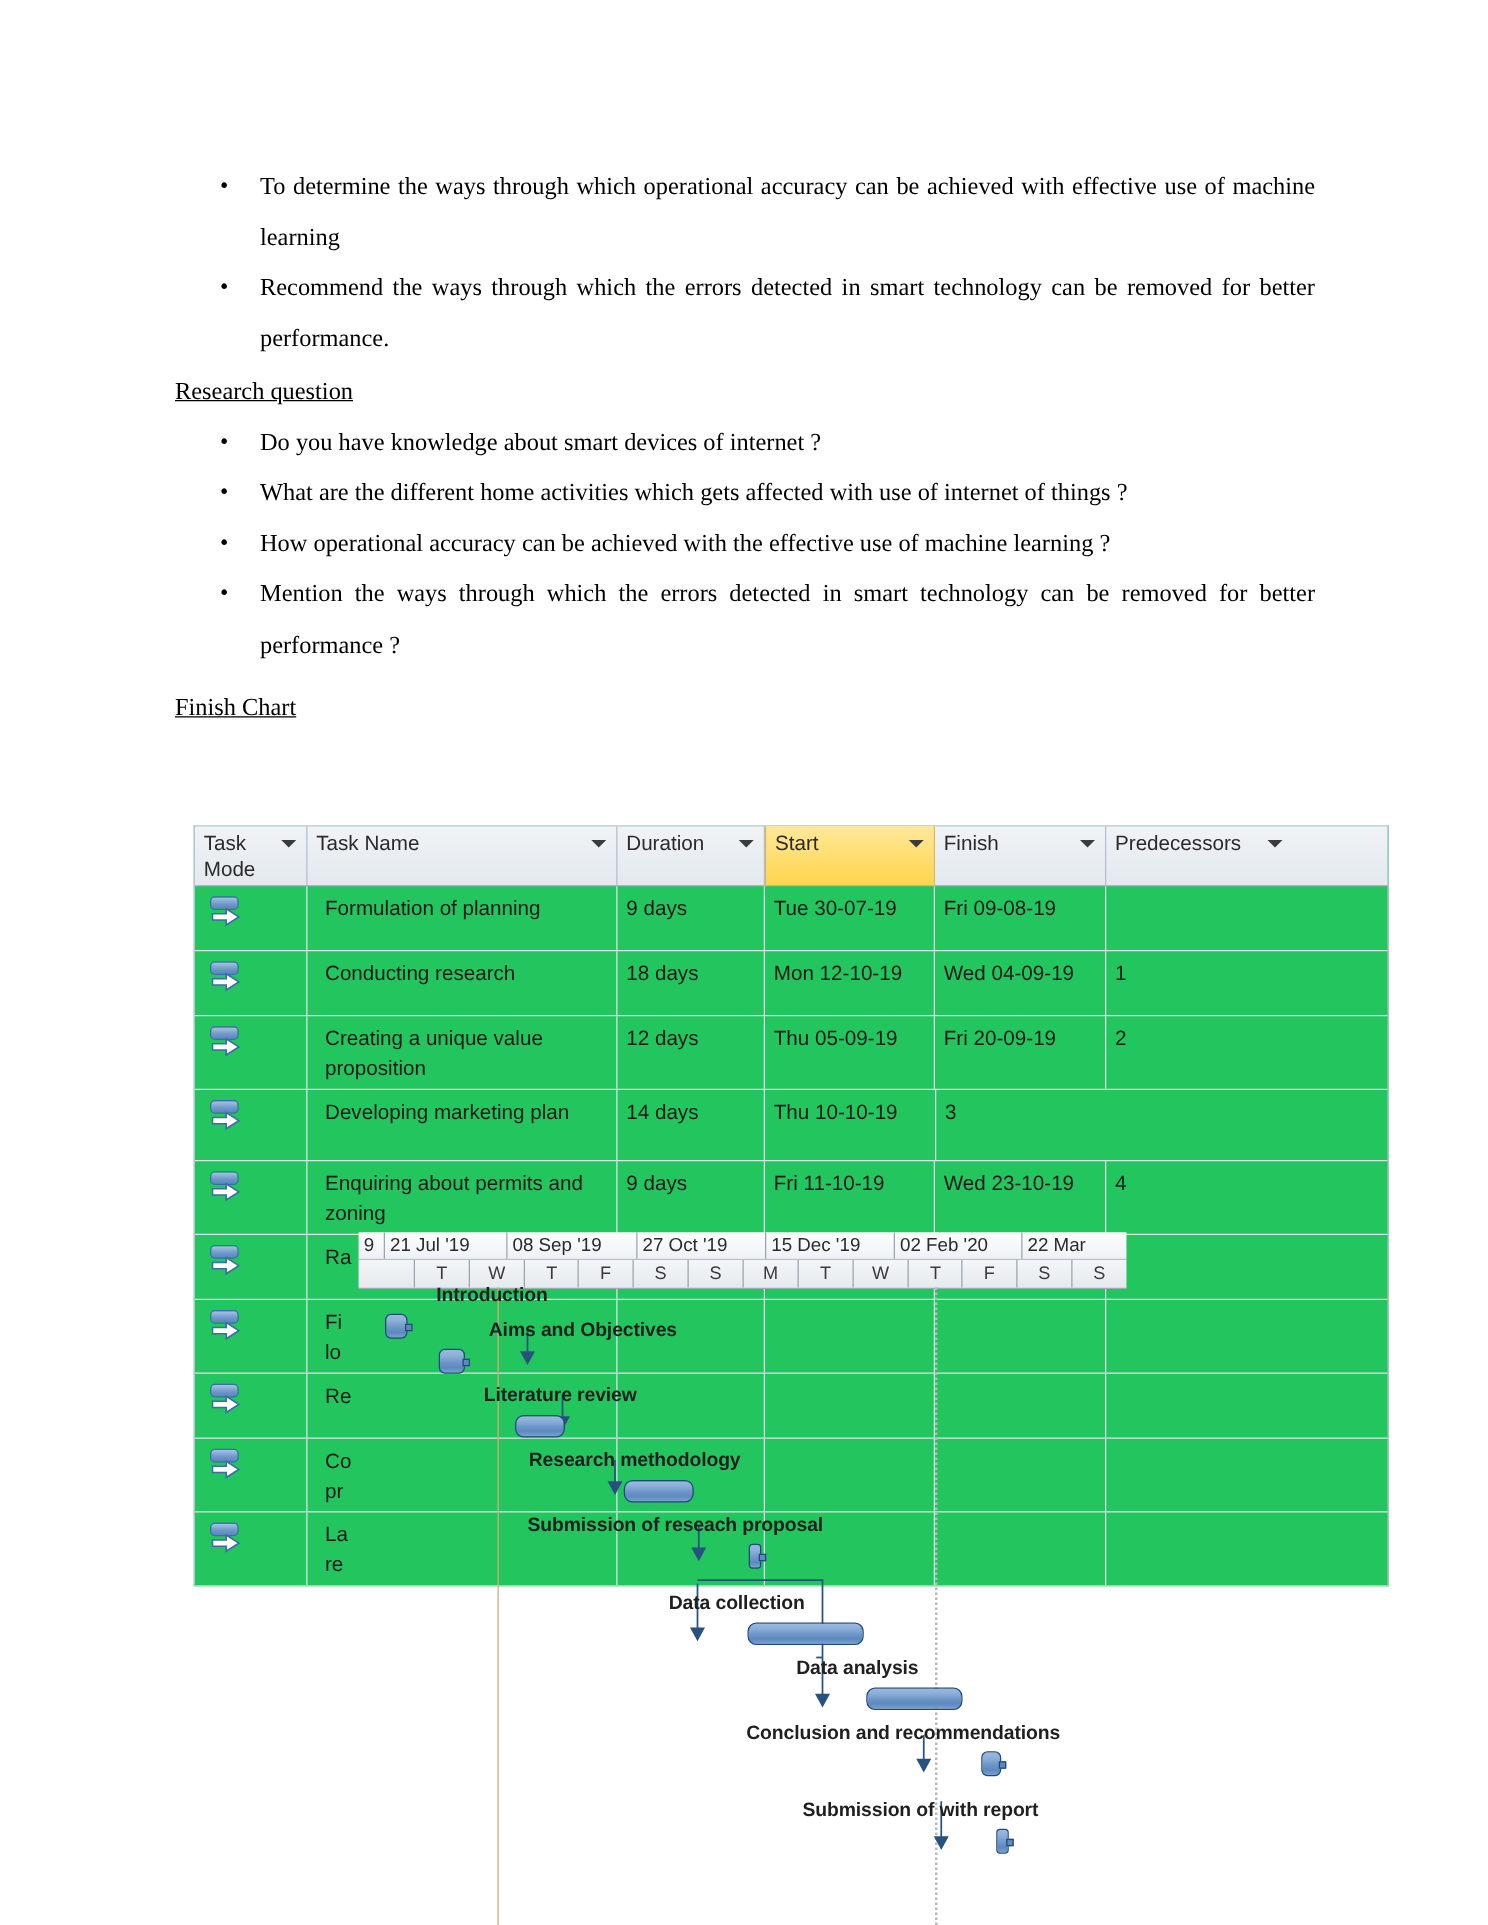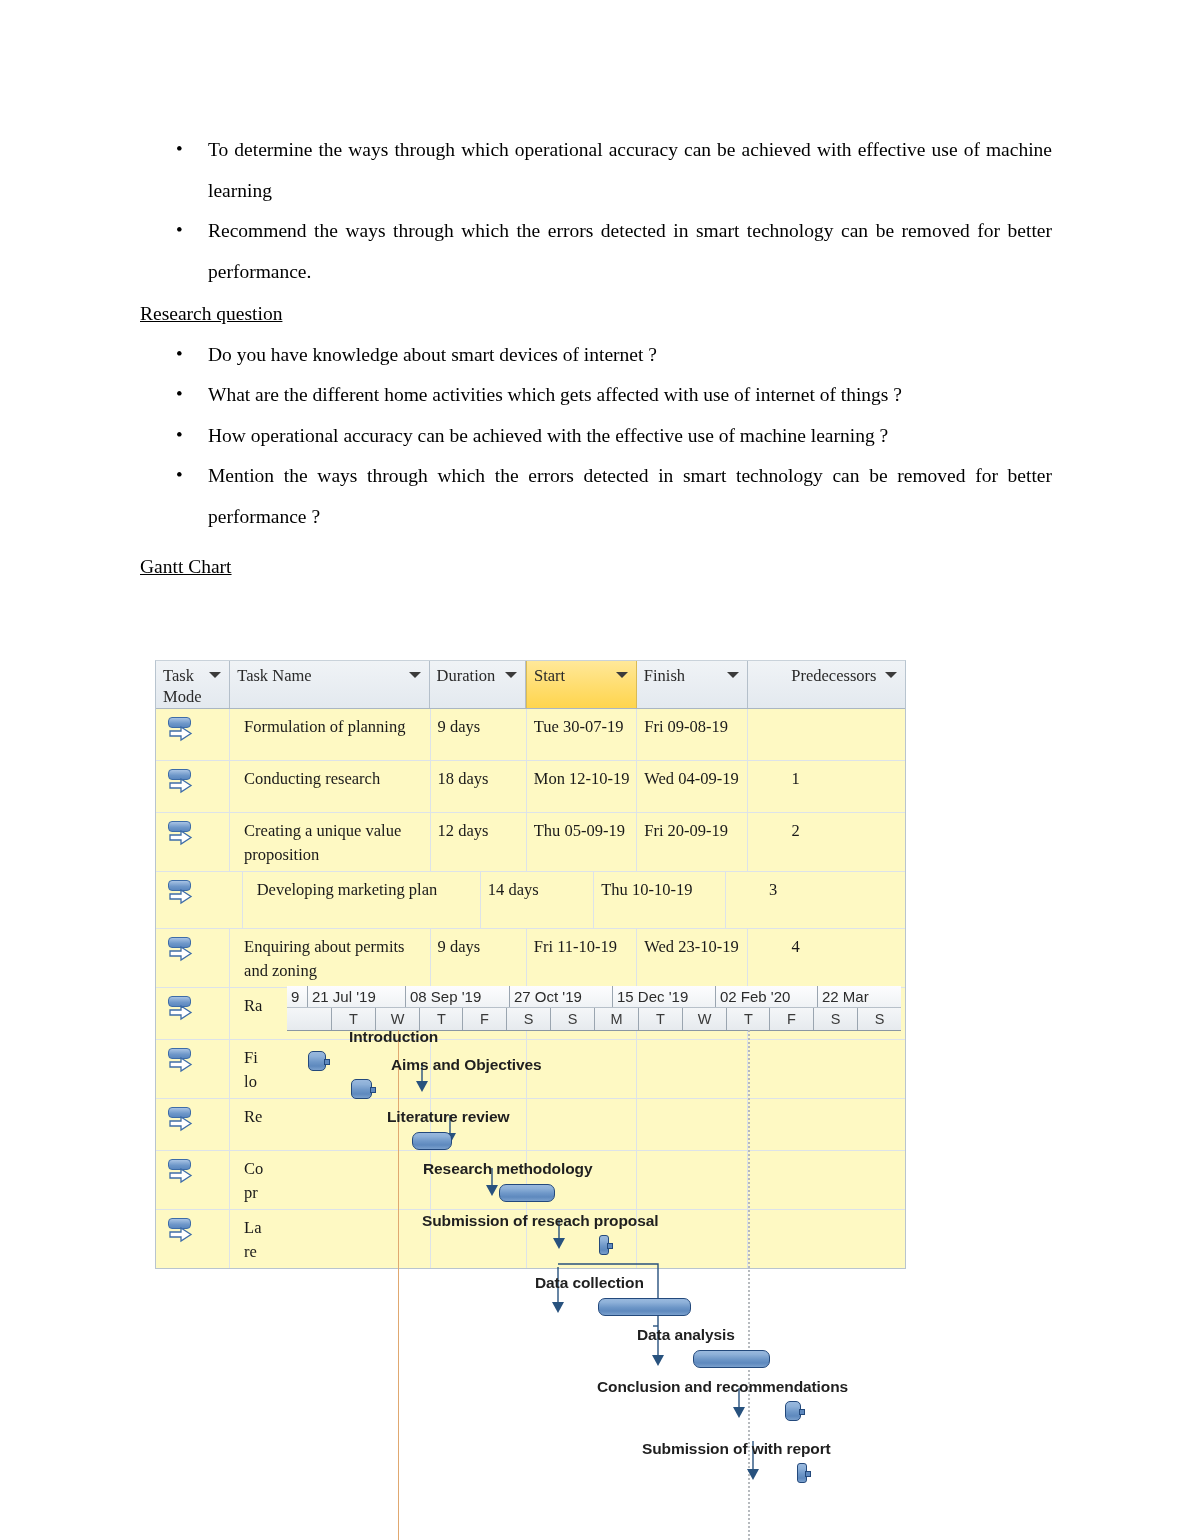--- a/index.html
+++ b/index.html
@@ -61,25 +61,25 @@
     display: block;
   }
   .heading-wrap { margin-top: 2px; }
   .heading-wrap2 { margin-top: 10px; }
 
   
   .project-table {
     position: absolute;
     left: 155px;
     top: 660px;
-    width: 751px;
+    width: 956px;
     border: 1px solid #b8c4cf;
     border-top: 1px solid #c9d2da;
-    background: #fef9c3;
-    font-family: Liberation Serif, serif;
+    background: #22c55e;
+    font-family: Liberation Sans, sans-serif;
     box-sizing: border-box;
   }
   .pt-row {
     display: flex;
     border-bottom: 1px solid #dde3e9;
     box-sizing: border-box;
   }
   .pt-row:last-child { border-bottom: none; }
 
   .pt-head {
@@ -109,21 +109,21 @@
     border-right: 1px solid #d9bb55;
     border-left: 1px solid #d9bb55;
   }
   .pt-cell:last-child { border-right: none; }
 
   .c-mode  { width: 90px; }
   .c-name  { width: 248px; }
   .c-dur   { width: 118px; }
   .c-start { width: 136px; }
   .c-finish{ width: 137px; }
-  .c-pred  { width: 149px; margin-left: 36px; }
+  .c-pred  { width: 149px; }
 
   .filter-arrow {
     position: absolute;
     right: 8px;
     top: 11px;
     width: 0; height: 0;
     border-left: 6px solid transparent;
     border-right: 6px solid transparent;
     border-top: 6px solid #3b3b3b;
   }
@@ -289,21 +289,21 @@
   </div>
 
   <ul class="bullets">
     <li>Do you have knowledge about smart devices of internet ?</li>
     <li>What are the different home activities which gets affected with use of internet of things ?</li>
     <li>How operational accuracy can be achieved with the effective use of machine learning ?</li>
     <li>Mention the ways through which the errors detected in smart technology can be removed for better performance ?</li>
   </ul>
 
   <div class="heading-wrap2">
-    <span class="section-heading">Gantt Chart </span>
+    <span class="section-heading">Finish Chart </span>
   </div>
 </div>
 
 <div class="project-table">
 
   <div class="pt-row pt-head">
     <div class="pt-cell c-mode">
       <span>Task Mode</span>
       <span class="filter-arrow"></span>
     </div>

